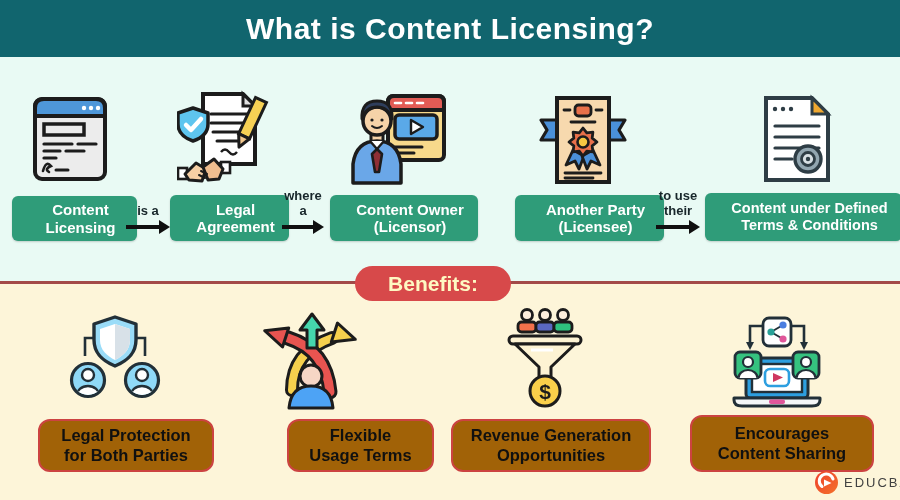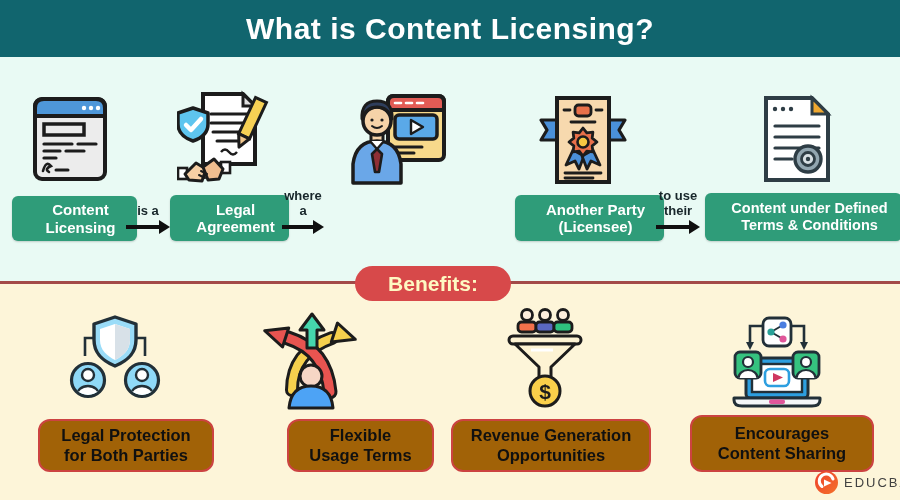--- a/index.html
+++ b/index.html
@@ -183,20 +183,22 @@
       <circle cx="46" cy="65" r="13" fill="#92a6b0" stroke="#2e3d45" stroke-width="3.4"></circle>
       <circle cx="46" cy="65" r="6.5" fill="#d7dfe3" stroke="#2e3d45" stroke-width="2.8"></circle>
       <circle cx="46" cy="65" r="2.2" fill="#2e3d45"></circle>
     </svg>
   </div>
 
   <div class="abs flow-box" style="left:12px;top:196px;width:113px;height:45px;">Content
 Licensing</div>
   <div class="abs flow-box" style="left:170px;top:195px;width:107px;height:46px;">Legal
 Agreement</div>
+  <div class="abs flow-box" style="left:330px;top:195px;width:136px;height:46px;">Content Owner
+(Licensor)</div>
   <div class="abs flow-box" style="left:515px;top:195px;width:137px;height:46px;">Another Party
 (Licensee)</div>
   <div class="abs flow-box" style="left:705px;top:193px;width:185px;height:48px;font-size:14.5px;">Content under Defined
 Terms &amp; Conditions</div>
 
   <div class="abs connector" style="left:126px;width:44px;bottom:266px;">
     <span class="conn-label">is a</span>
     <div class="arrow">
         <span class="shaft"></span>
         <span class="head"></span>

